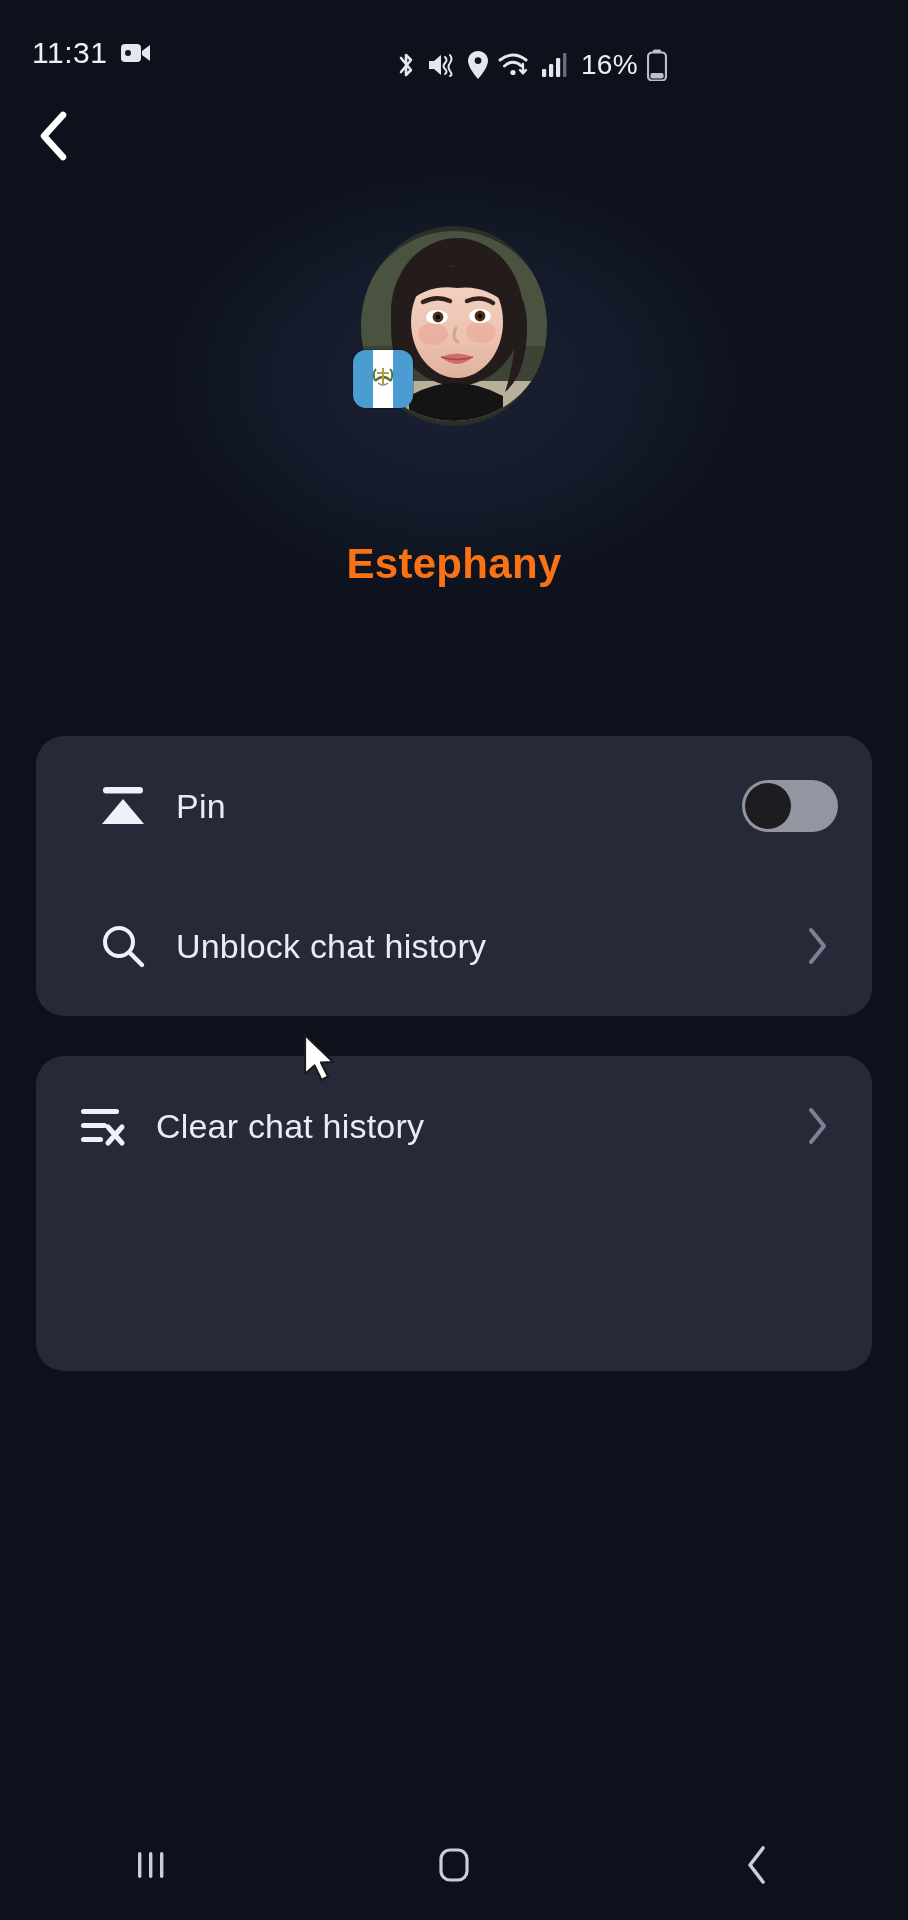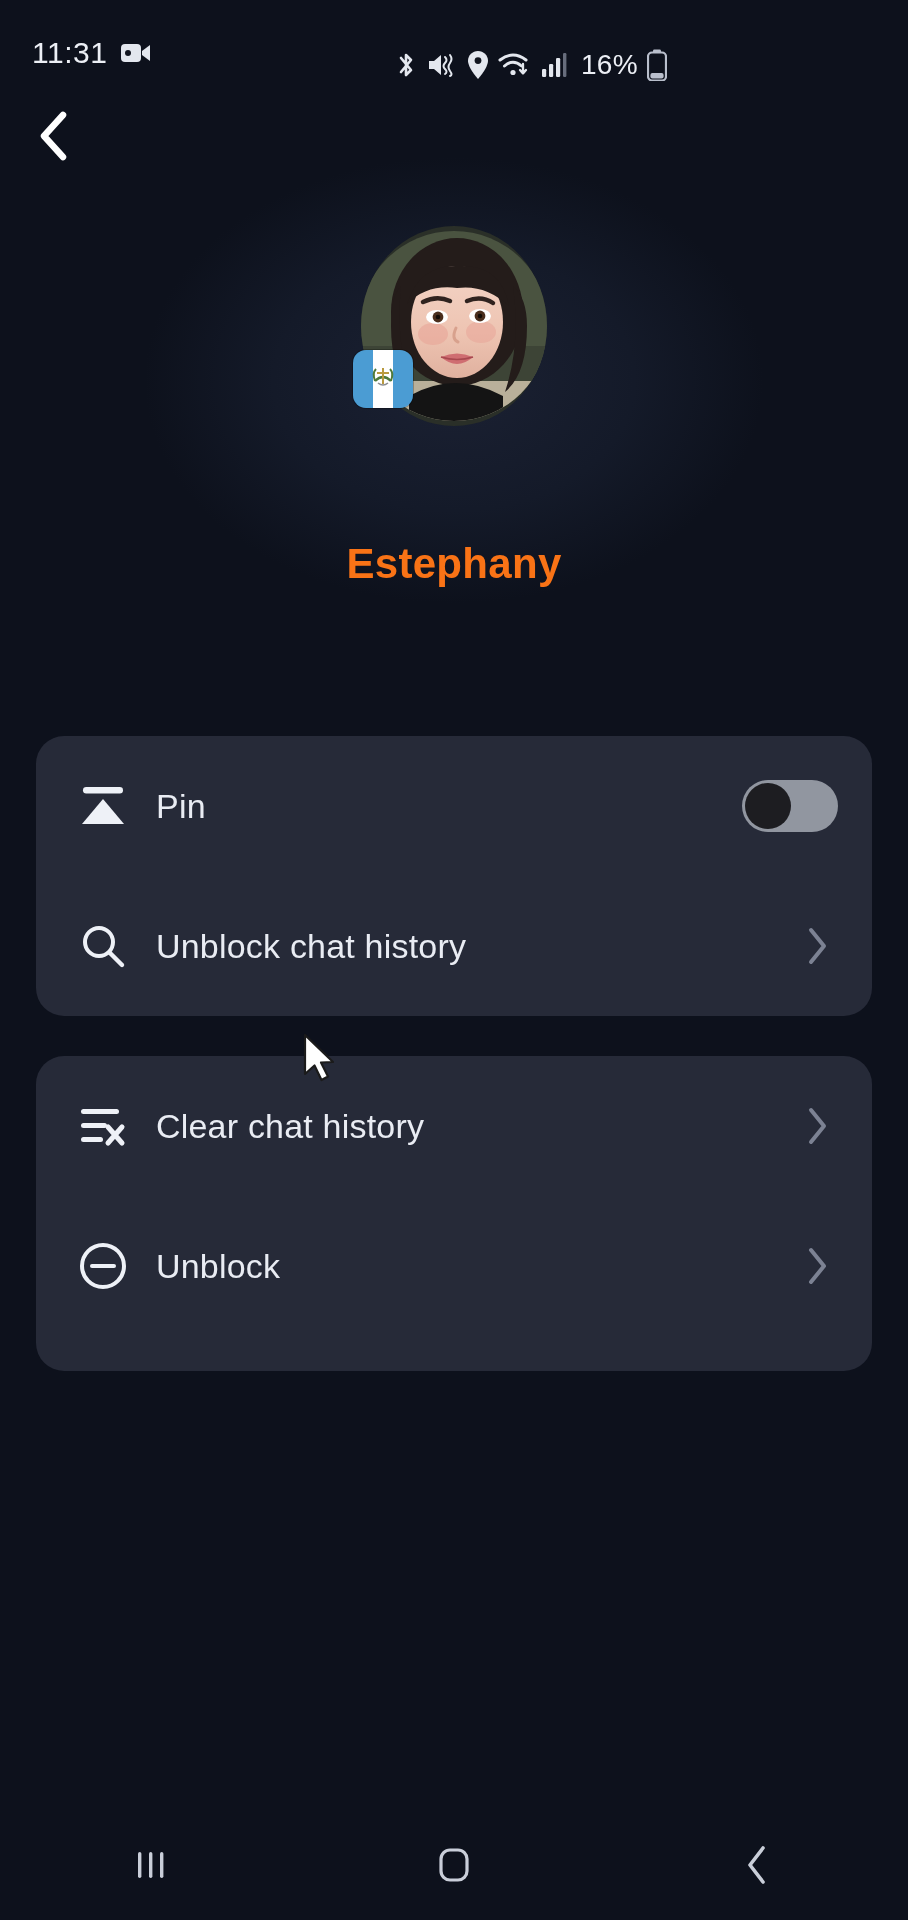--- a/index.html
+++ b/index.html
@@ -61,21 +61,21 @@
     position:absolute; left:0; top:540px; width:908px;
     text-align:center; color:#f97316;
     font-size:42px; font-weight:700; letter-spacing:.3px;
   }
 
   
   .card{
     position:absolute; left:36px; width:836px;
     background:#262a38; border-radius:28px;
   }
-  #card-prefs{ top:736px; height:280px; }
+  #card-prefs{ top:736px; height:280px;padding-left:20px; }
   #card-actions{ top:1056px; height:315px; }
 
   .row{
     position:relative; height:140px;
     display:flex; align-items:center; padding:0 34px 0 36px;
   }
   .row-icon{
     width:62px; min-width:62px; height:62px;
     display:flex; align-items:center; justify-content:center;
     margin-right:22px;
@@ -294,34 +294,20 @@
       </svg>
     </span>
     <span class="row-label">Clear chat history</span>
     <span class="chev">
       <svg width="22" height="38" viewBox="0 0 22 38">
         <path d="M4 3 L17 19 L4 35" fill="none" stroke="#7c8293" stroke-width="4" stroke-linecap="round" stroke-linejoin="round"></path>
       </svg>
     </span>
   </div>
 
-  <div class="row">
-    <span class="row-icon">
-      <svg width="50" height="50" viewBox="0 0 50 50">
-        <circle cx="25" cy="25" r="21" fill="none" stroke="#eef1f7" stroke-width="4"></circle>
-        <path d="M14 25 L36 25" stroke="#eef1f7" stroke-width="4" stroke-linecap="round"></path>
-      </svg>
-    </span>
-    <span class="row-label">Unblock</span>
-    <span class="chev">
-      <svg width="22" height="38" viewBox="0 0 22 38">
-        <path d="M4 3 L17 19 L4 35" fill="none" stroke="#7c8293" stroke-width="4" stroke-linecap="round" stroke-linejoin="round"></path>
-      </svg>
-    </span>
-  </div>
 
 </div>
 
 <div class="cursor">
   <svg width="40" height="54" viewBox="0 0 40 54">
     <path d="M3 2 L3 41 L12.5 32.5 L19.5 47 L26 43.5 L19 29.5 L31 29 Z" fill="#ffffff" stroke="#1b1b1b" stroke-width="2.2" stroke-linejoin="round"></path>
   </svg>
 </div>
 
 <div class="navbar">

